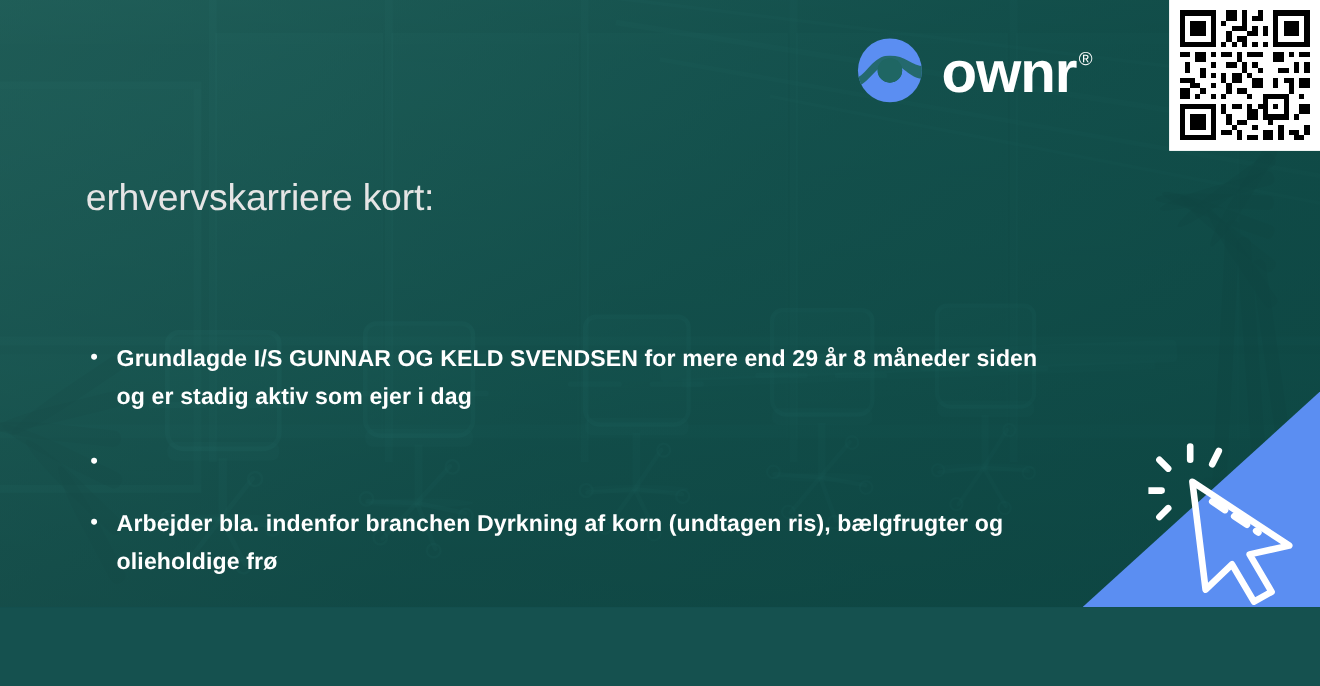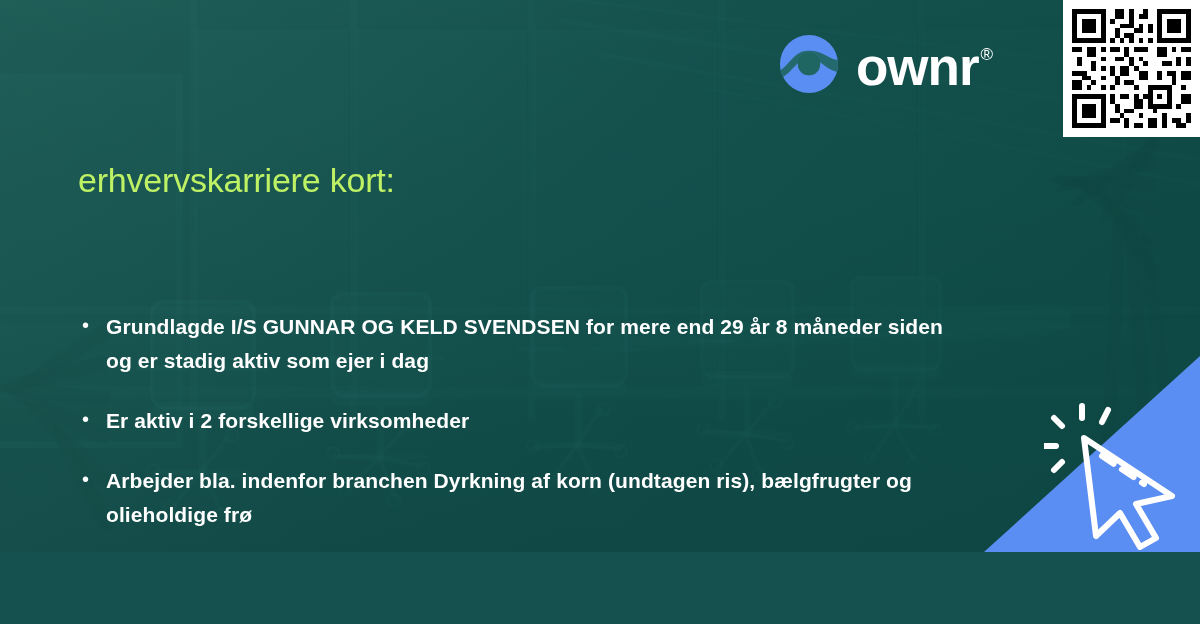--- a/index.html
+++ b/index.html
@@ -255,21 +255,21 @@
   }
   .headline .l1 {
     color: #ffffff;
     font-size: 41px;
     font-weight: bold;
     line-height: 1.18;
     letter-spacing: -.3px;
     white-space: nowrap;
   }
   .headline .l2 {
-    color: #bef264;
+    color: #e5e5e5;
     font-size: 34px;
     font-weight: normal;
     line-height: 1.35;
     letter-spacing: -.2px;
     white-space: nowrap;
   }
 
   
   .bullets {
     position: absolute;
@@ -586,21 +586,20 @@
       <div class="l2">erhvervskarriere kort:</div>
     </div>
 
     <div class="bullets">
       <div class="bullet">
         <span class="dot">•</span>
         <span class="txt">Grundlagde I/S GUNNAR OG KELD SVENDSEN for mere end 29 år 8 måneder siden og er stadig aktiv som ejer i dag</span>
       </div>
       <div class="bullet">
         <span class="dot">•</span>
-        <span class="txt">Er aktiv i 2 forskellige virksomheder</span>
       </div>
       <div class="bullet">
         <span class="dot">•</span>
         <span class="txt">Arbejder bla. indenfor branchen Dyrkning af korn (undtagen ris), bælgfrugter og olieholdige frø</span>
       </div>
     </div>
 
     <div class="corner">
       <div class="tri"></div>
       <span>

